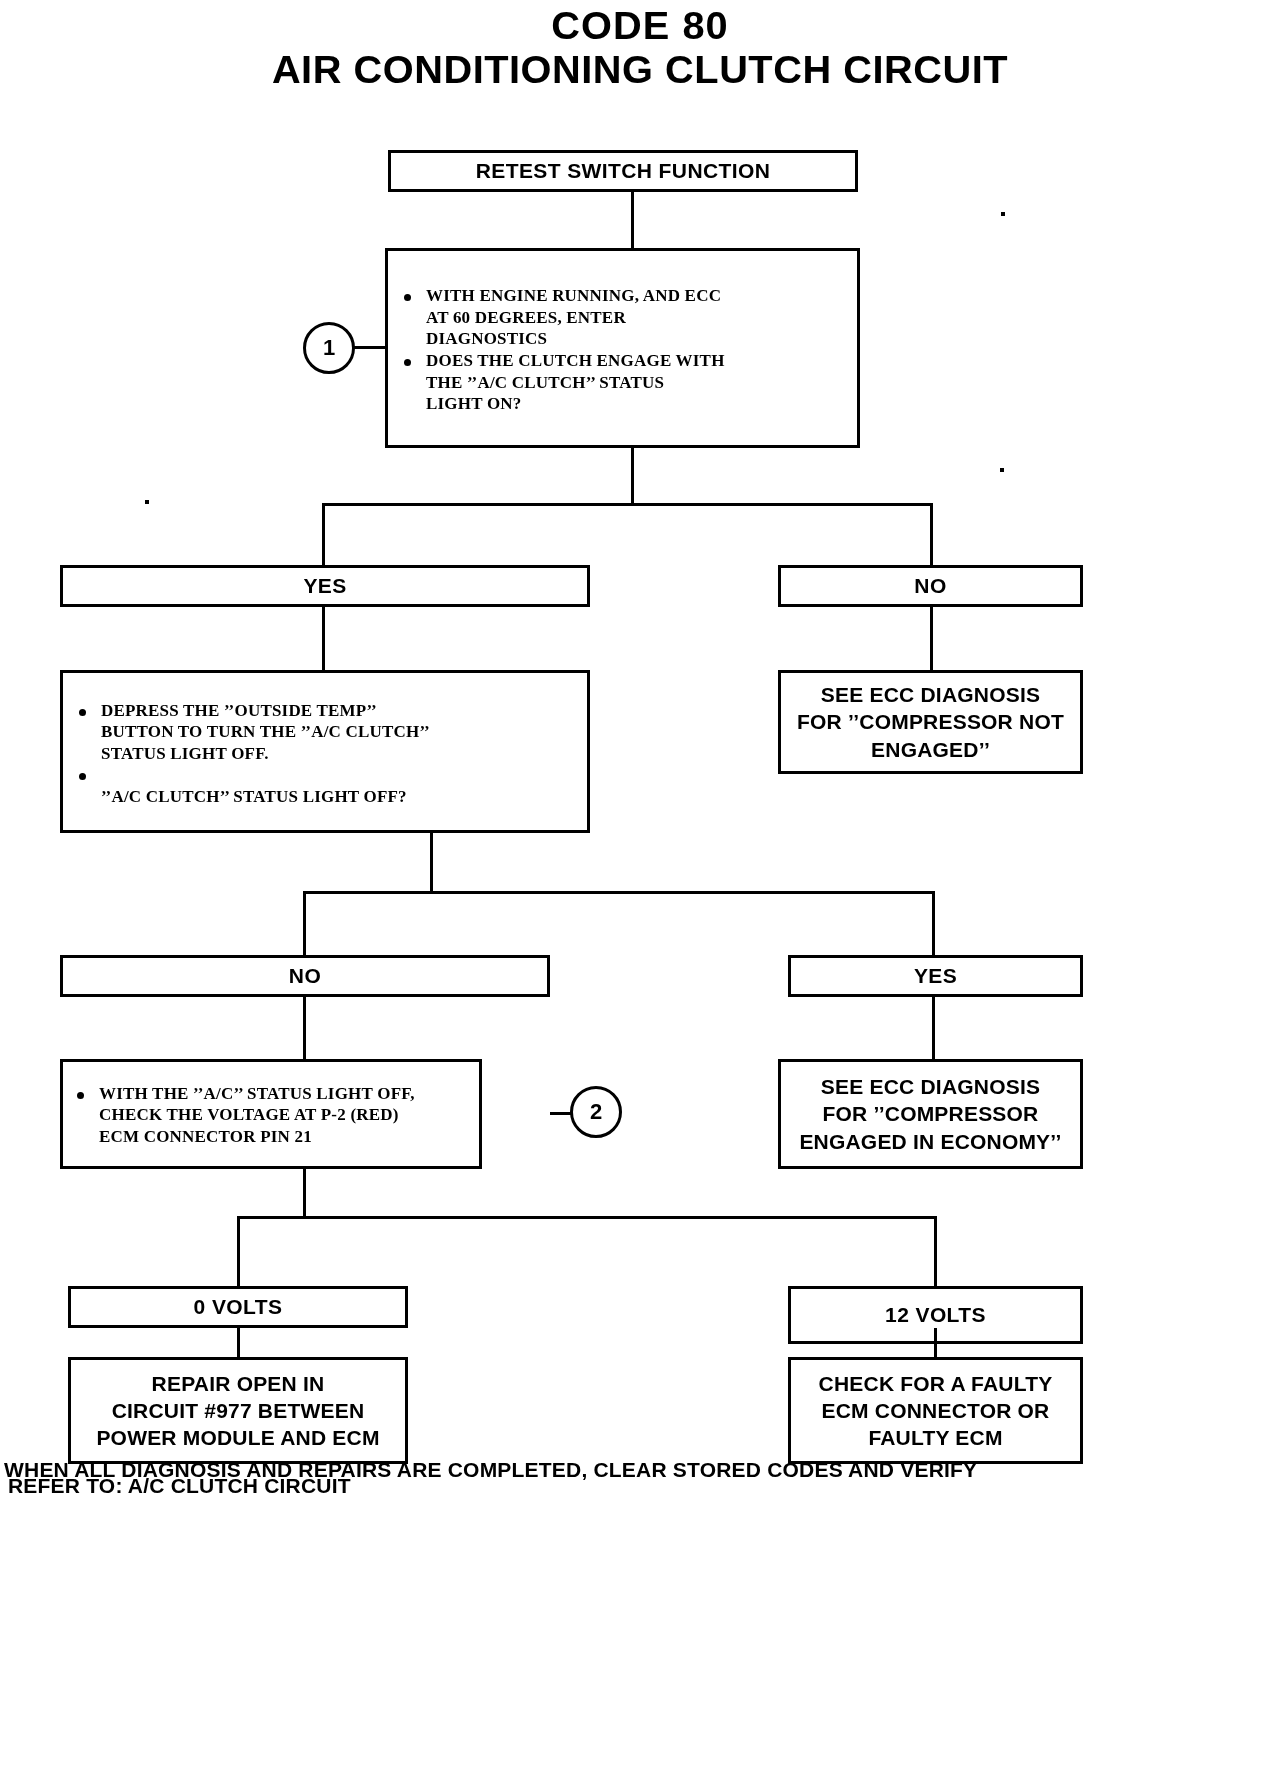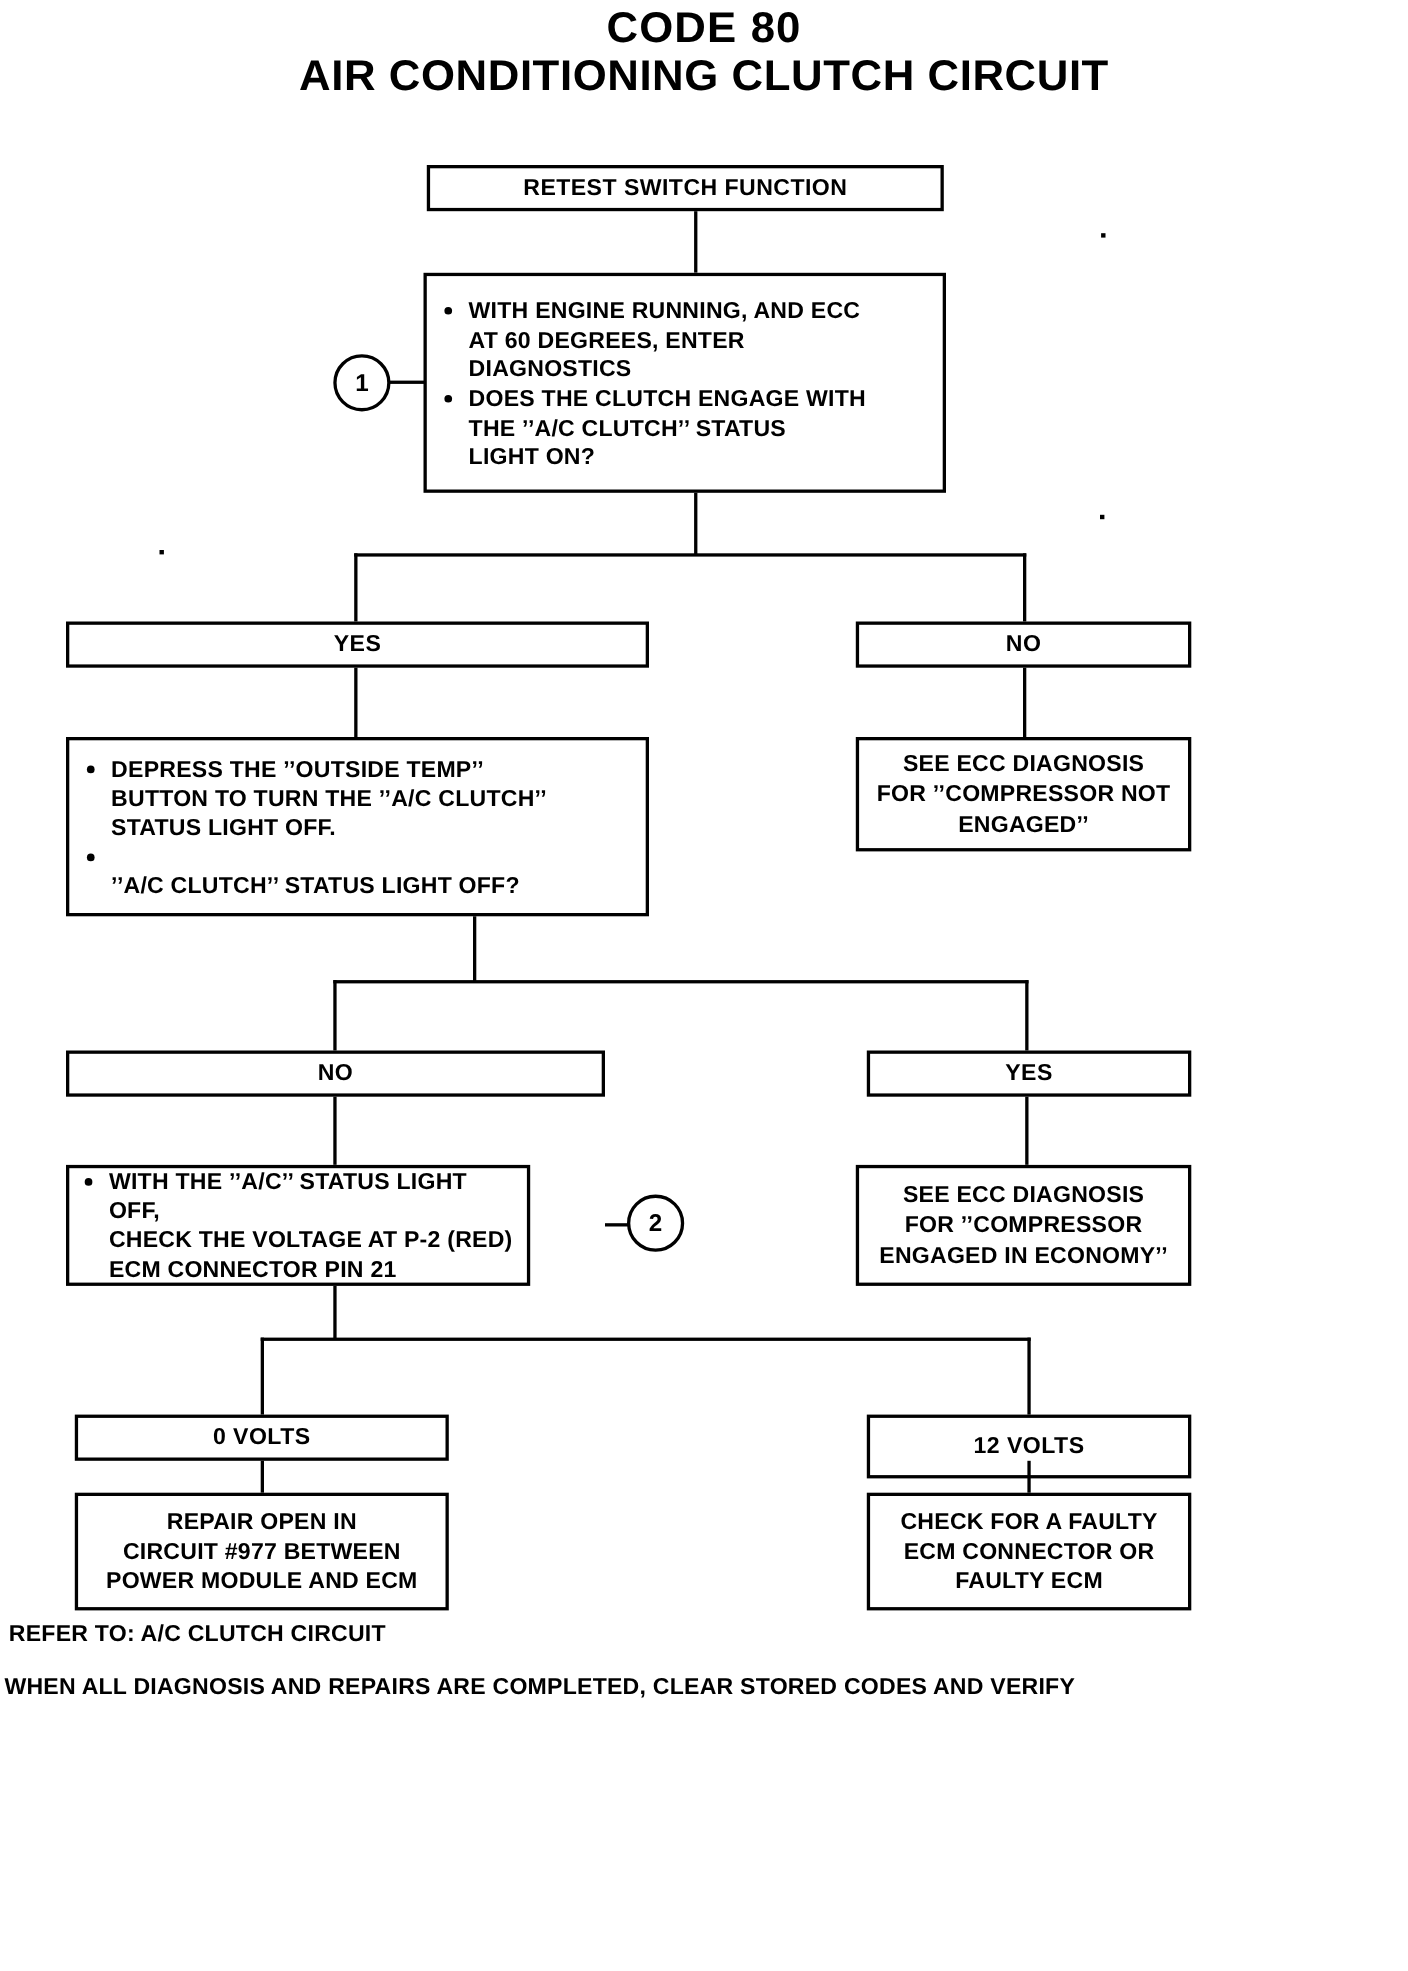--- a/index.html
+++ b/index.html
@@ -28,21 +28,21 @@
     line-height:1.26;
   }
   .box.center{justify-content:center;text-align:center;}
   .box.label{font-size:21px;letter-spacing:0.4px;justify-content:center;text-align:center;}
   .box .inner{width:100%;}
 
   
   ul.bl{margin:0;padding:0;list-style:none;width:100%;}
   ul.bl li{
     position:relative;padding-left:30px;margin:0;
-    font-size:21px;letter-spacing:0.2px;line-height:1.27;
+    font-size:17px;letter-spacing:0.2px;line-height:1.27;font-family:Liberation Serif, serif;
   }
   ul.bl li::before{
     content:"";position:absolute;left:8px;top:9px;
     width:7px;height:7px;border-radius:50%;background:#000;
   }
   .plainline{font-size:21px;letter-spacing:0.2px;line-height:1.30;}
 
   
   .v{position:absolute;width:3px;background:#000;}
   .h{position:absolute;height:3px;background:#000;}
@@ -203,21 +203,21 @@
     <div class="inner plainline">
       <div>CHECK FOR A FAULTY</div>
       <div>ECM CONNECTOR OR</div>
       <div>FAULTY ECM</div>
     </div>
   </div>
 
   <div class="footer" style="left:8px;top:1472px;">
     <span>REFER TO: A/C CLUTCH CIRCUIT</span>
   </div>
-  <div class="footer" style="left:4px;top:1520px;width:1272px;">
+  <div class="footer" style="left:4px;top:1456px;width:1272px;">
     <div>WHEN ALL DIAGNOSIS AND REPAIRS ARE COMPLETED, CLEAR STORED CODES AND VERIFY</div>
   </div>
 
   <div class="speck" style="left:1001px;top:212px;width:4px;height:4px;"></div>
   <div class="speck" style="left:145px;top:500px;width:4px;height:4px;"></div>
   <div class="speck" style="left:1000px;top:468px;width:4px;height:4px;"></div>
 
 </div>
 
 </body></html>

